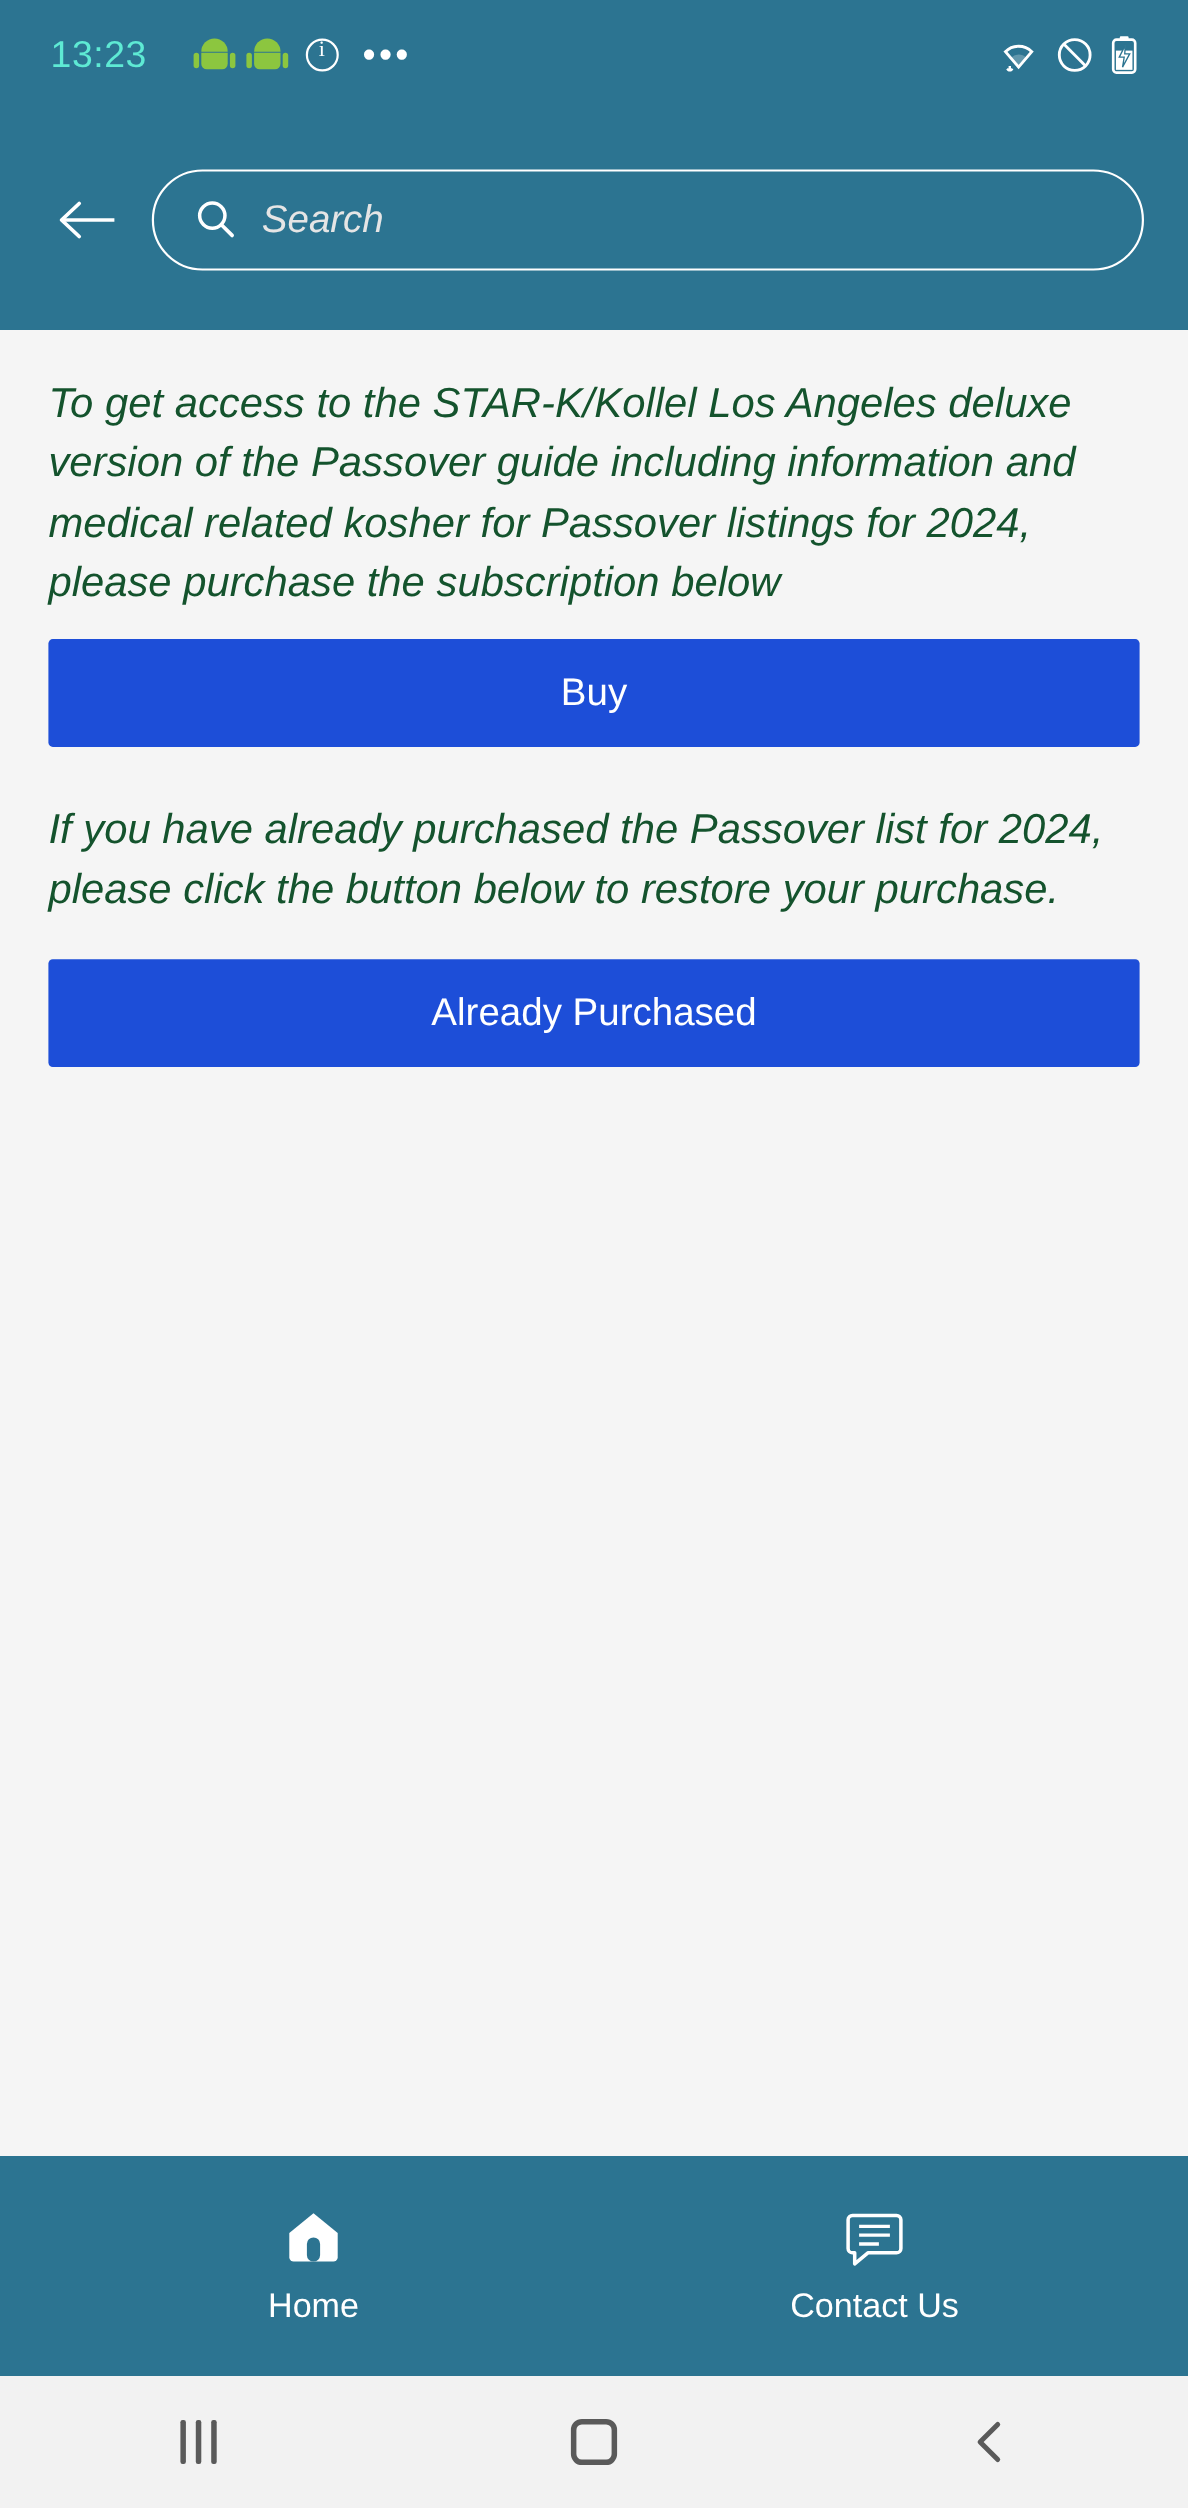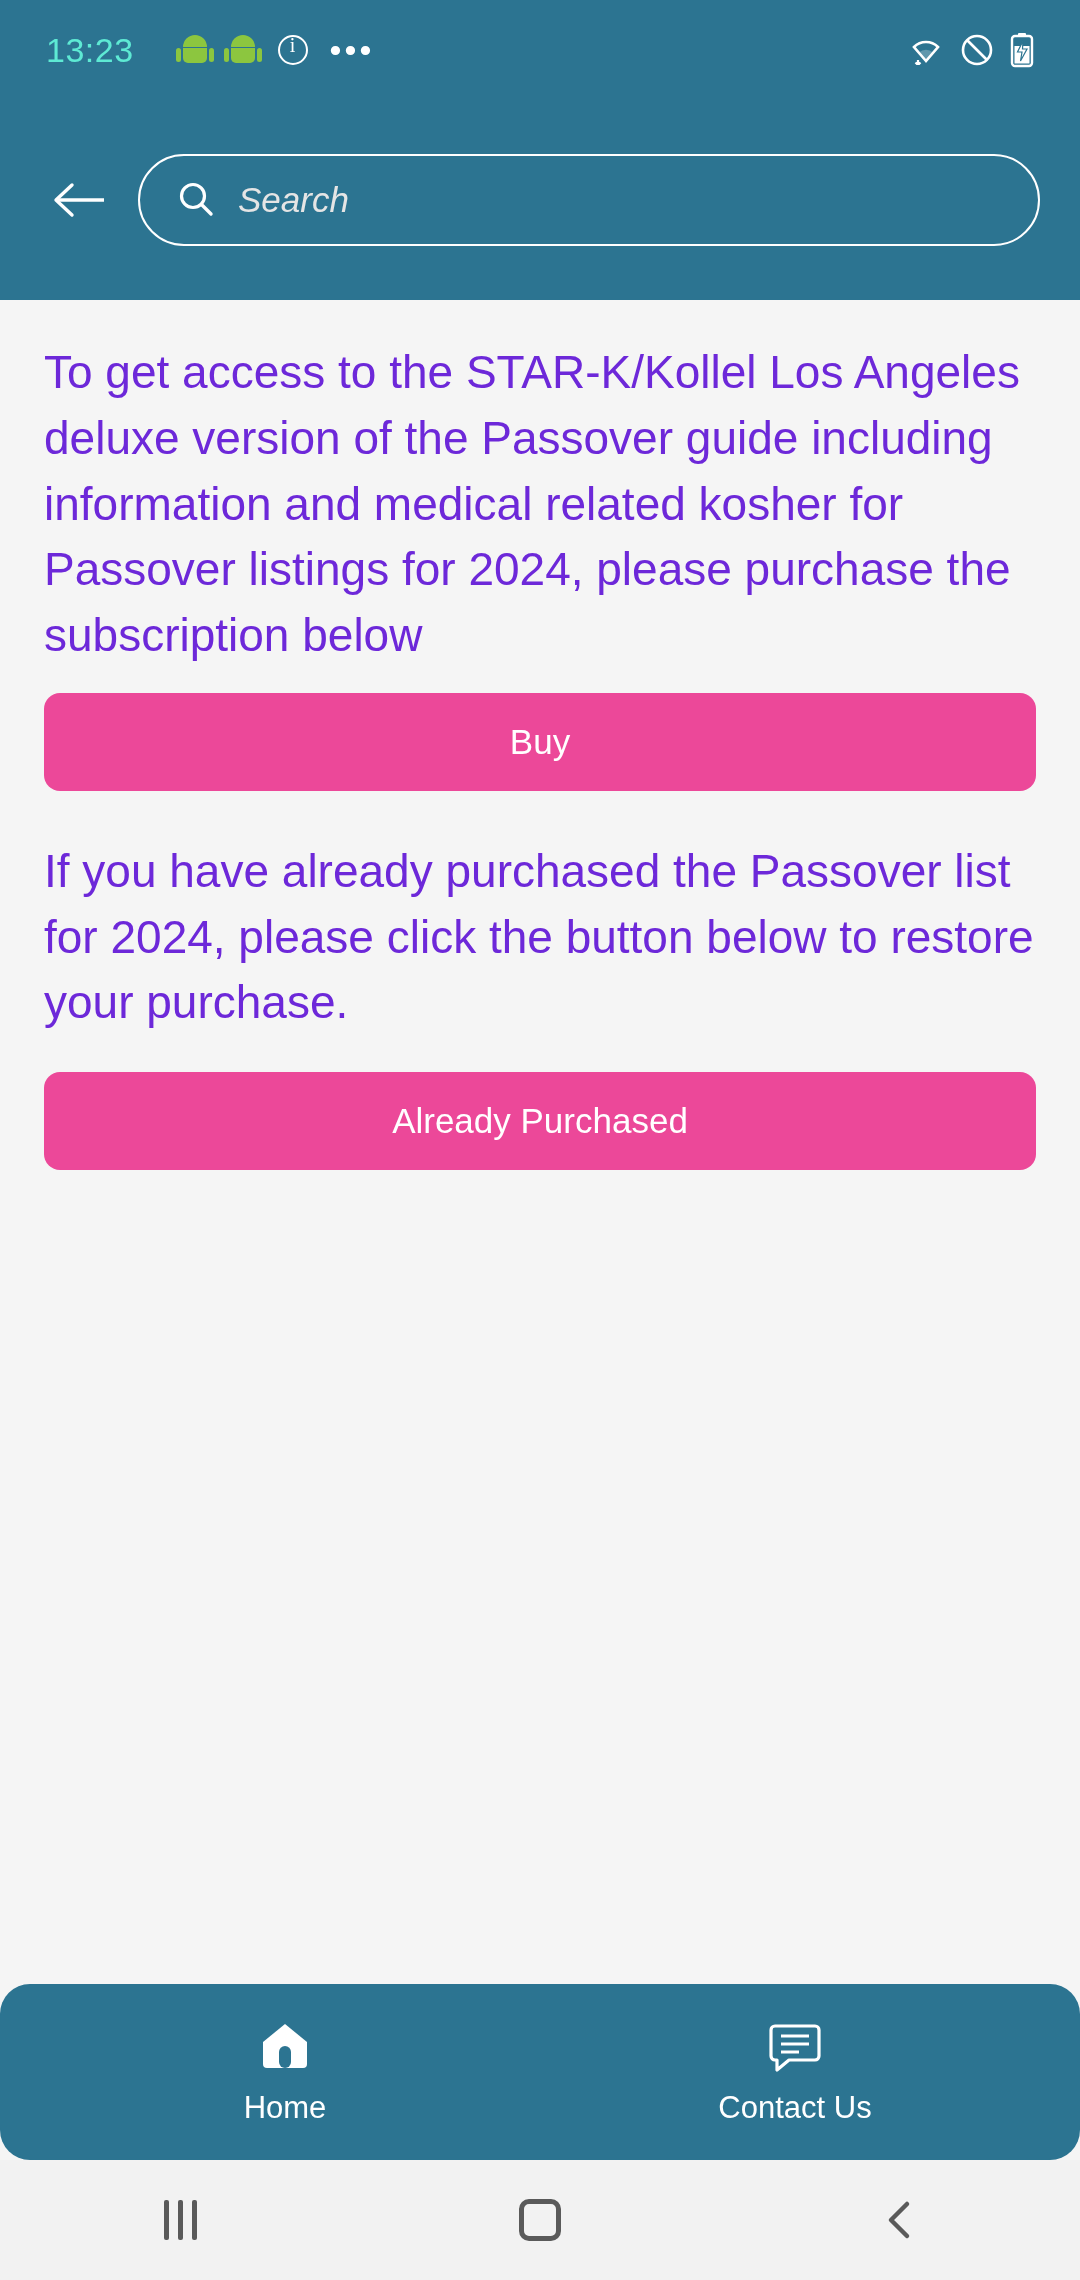--- a/index.html
+++ b/index.html
@@ -160,55 +160,55 @@
   }
   .page-title {
     font-size: 67px;
     font-weight: bold;
     line-height: 1.23;
     color: #1e1e1e;
     letter-spacing: -0.5px;
     margin: 0 0 54px 0;
   }
   .para {
-    font-size: 46px;
+    font-size: 38px;
     line-height: 1.43;
-    color: #6d28d9;
+    color: #14532d;
     margin: 0 0 24px 0;
+    font-style: italic;
   }
   .para.second {
     margin-top: 48px;
     margin-bottom: 36px;
   }
   .btn {
     display: block;
     width: 100%;
     height: 98px;
-    background: #ec4899;
+    background: #1d4ed8;
     border: none;
-    border-radius: 16px;
+    border-radius: 4px;
     color: #ffffff;
     font-size: 35px;
     font-family: "Liberation Sans", sans-serif;
     cursor: pointer;
     line-height: 98px;
     text-align: center;
     padding: 0;
   }
 
   
   .bottom-nav {
-    height: 176px;
+    height: 200px;
     background: #2c7491;
     display: flex;
     align-items: center;
     justify-content: space-around;
     padding: 0 30px;
     box-sizing: border-box;
-    border-radius: 30px;
   }
   .nav-item {
     display: flex;
     flex-direction: column;
     align-items: center;
     justify-content: center;
     width: 260px;
     cursor: pointer;
   }
   .nav-icon {

